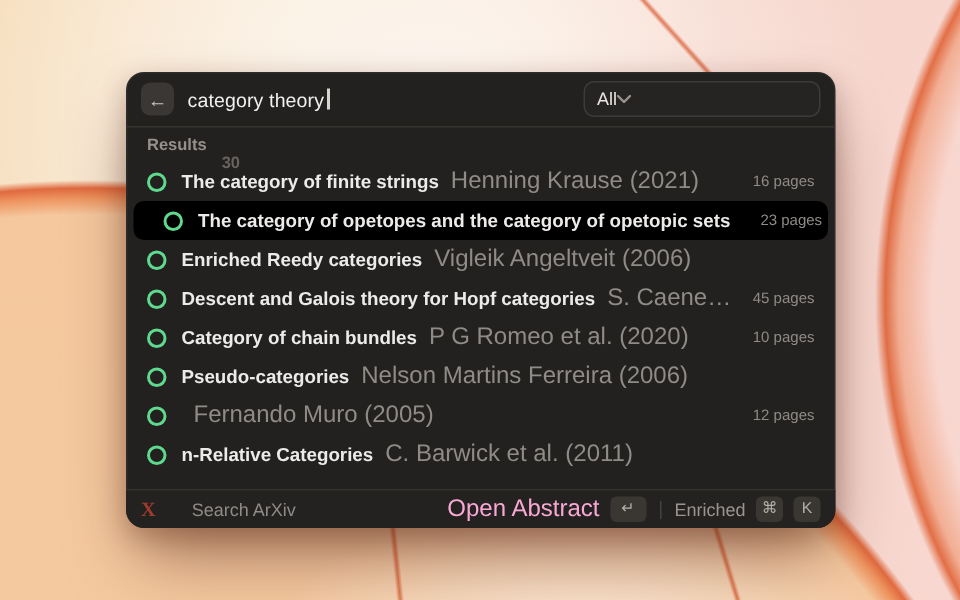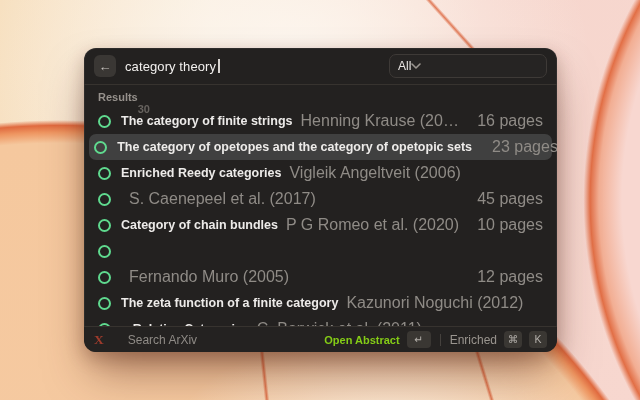--- a/index.html
+++ b/index.html
@@ -40,40 +40,40 @@
   .back-btn { width:22px; height:22px; border-radius:6px; background:#3a3734; display:flex; align-items:center; justify-content:center;
     color:#c9c5c1; font-size:13px; line-height:1; cursor:default; flex:0 0 auto; }
   .query-wrap { display:flex; align-items:flex-start; margin-left:9px; flex:1 1 auto; min-width:0; }
   .query { font-size:13px; font-weight:500; color:#f2f0ee; letter-spacing:.1px; }
   .caret { display:inline-block; width:1.5px; height:14px; background:#d8d4d0; margin-left:2px; }
   .dropdown { display:flex; align-items:center; justify-content:flex-start; width:158px; height:24px;
     border:1px solid #3e3a37; background:#262423; border-radius:7px; padding:4px 8px; flex:0 0 auto; }
   .dropdown .val { font-size:12px; font-weight:500; color:#e9e6e3; }
 
   
-  .results-bar { display:flex; align-items:center; height:22px; padding:0 14px; margin-top:1px; }
+  .results-bar { display:flex; align-items:center; gap:10px; height:22px; padding:0 14px; margin-top:1px; }
   .results-label { font-size:11px; font-weight:700; color:#96918c; }
   .results-count { font-size:11px; font-weight:600; color:#67635f;margin-top:24px; }
 
   
   .list { height:219px; overflow:hidden; padding:0 5px; }
-  .row { display:flex; align-items:center; height:26px; padding:0 9px; border-radius:7px;justify-content:center; }
-  .row.selected { background:#404040;padding-left:20px; }
+  .row { display:flex; align-items:center; height:26px; padding:0 9px; border-radius:7px; }
+  .row.selected { background:#000000;padding-left:20px; }
   .ring { width:13px; height:13px; border:2px solid #5fd98e; border-radius:50%; flex:0 0 auto; margin-right:10px; }
   .title { font-size:12.5px; font-weight:600; color:#edebe9; white-space:nowrap; }
   .meta { font-size:16px; color:#8f8b86; margin-left:8px; white-space:nowrap; overflow:hidden; text-overflow:ellipsis; }
-  .pages { font-size:16px; color:#8f8b86; margin-left:auto; padding-left:12px; white-space:nowrap; }
+  .pages { font-size:10px; color:#8f8b86; margin-left:auto; padding-left:12px; white-space:nowrap; }
 
   
   .ftr { position:absolute; left:0; right:0; bottom:0; height:26px; border-top:1px solid #37332f;
     background:#242221; display:flex; align-items:center; padding:0 10px; border-radius:0 0 12px 12px; }
   .arxiv-x { font-family:"Liberation Serif", serif; font-size:13.5px; color:#9e3b2c; font-weight:600; }
   .ftr-app { font-size:12px; color:#8f8b86; margin-left:24px; }
   .ftr-right { margin-left:auto; display:flex; align-items:center; gap:7px; }
-  .primary-label { font-size:11px; font-weight:700; color:#84cc16; }
+  .primary-label { font-size:16px; font-weight:400; color:#f9a8d4; }
   .key { display:inline-flex; align-items:center; justify-content:center; height:17px; min-width:18px; padding:0 3px;
     background:#3a3733; border-radius:4px; color:#b3afaa; font-size:10.5px; line-height:1; }
   .key.wide { min-width:24px; }
   .ftr-div { width:1px; height:12px; background:#45413d; margin:0 2px; }
   .actions-label { font-size:12px; font-weight:500; color:#9a958f; }
   .chev { display:block; }
 </style>
 </head>
 <body>
 
@@ -122,43 +122,40 @@
         <span class="pages">23 pages</span>
       </div>
       <div class="row">
         <span class="ring"></span>
         <span class="title">Enriched Reedy categories</span>
         <span class="meta">Vigleik Angeltveit (2006)</span>
         <span class="pages"></span>
       </div>
       <div class="row">
         <span class="ring"></span>
+        <span class="title">Descent and Galois theory for Hopf categories</span>
         <span class="meta">S. Caenepeel et al. (2017)</span>
         <span class="pages">45 pages</span>
       </div>
       <div class="row">
         <span class="ring"></span>
         <span class="title">Category of chain bundles</span>
         <span class="meta">P G Romeo et al. (2020)</span>
         <span class="pages">10 pages</span>
       </div>
       <div class="row">
         <span class="ring"></span>
+        <span class="title">Pseudo-categories</span>
+        <span class="meta">Nelson Martins Ferreira (2006)</span>
         <span class="pages"></span>
       </div>
       <div class="row">
         <span class="ring"></span>
         <span class="meta">Fernando Muro (2005)</span>
         <span class="pages">12 pages</span>
-      </div>
-      <div class="row">
-        <span class="ring"></span>
-        <span class="title">The zeta function of a finite category</span>
-        <span class="meta">Kazunori Noguchi (2012)</span>
-        <span class="pages"></span>
       </div>
       <div class="row">
         <span class="ring"></span>
         <span class="title">n-Relative Categories</span>
         <span class="meta">C. Barwick et al. (2011)</span>
         <span class="pages"></span>
       </div>
     </div>
 
     <div class="ftr">

